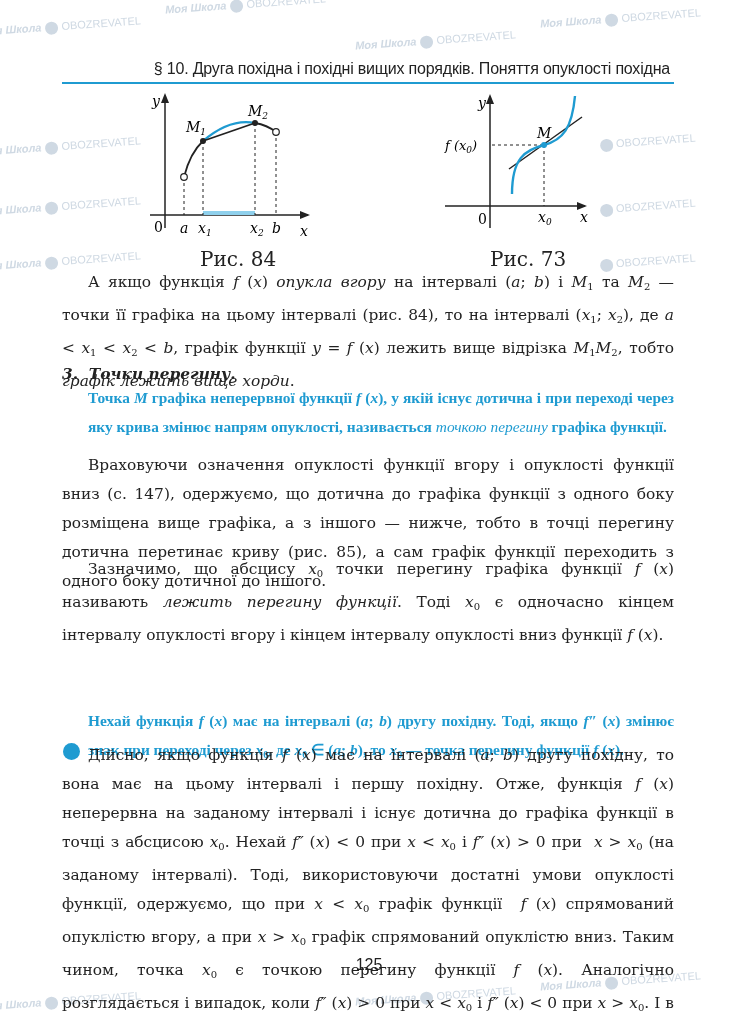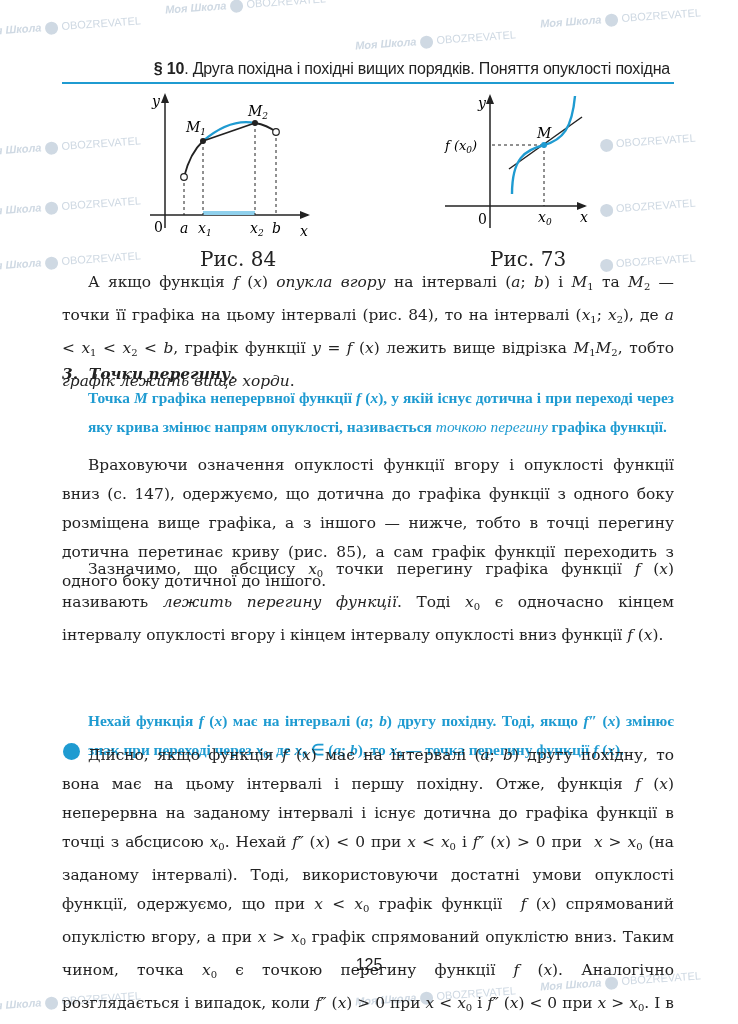--- a/index.html
+++ b/index.html
@@ -2,21 +2,21 @@
 <html><head>
 <meta charset="utf-8">
 <style>
   html, body { margin:0; padding:0; }
   body { width:738px; height:1024px; background:#ffffff; position:relative; overflow:hidden; font-family:"DejaVu Serif", serif; color:#222; }
   .wm { position:absolute; font-family:"Liberation Sans", sans-serif; font-size:11px; color:#cfd9e3; transform:rotate(-4deg); white-space:nowrap; pointer-events:none; z-index:0; }
   .wm .ms { font-style:italic; font-weight:bold; margin-right:4px; }
   .wm .circ { display:inline-block; width:13px; height:13px; border-radius:50%; background:#cfd9e3; vertical-align:middle; margin-right:3px; }
   .header { position:absolute; left:62px; top:58px; width:612px; height:24px; border-bottom:2px solid #1f9bd1; z-index:1; }
   .header-text { position:absolute; right:4px; top:2px; font-family:"Liberation Sans", sans-serif; font-size:16px; color:#222; letter-spacing:-0.2px; }
-  .header-text b { font-weight:bold; }
+  .header-text b { font-weight:normal; }
   .fig { position:absolute; z-index:1; }
   .caption { position:absolute; font-size:20px; color:#222; }
   .text { position:absolute; left:62px; width:612px; font-size:15.4px; line-height:29px; z-index:1; text-align:justify; }
   .text p { margin:0; text-indent:26px; }
   .noind { text-indent:0 !important; }
   .def { color:#1f9bd1; font-weight:bold; padding-left:26px; }
   .def p { text-indent:0;font-family:Liberation Serif, serif; }
   .it { font-style:italic; }
   .bi { font-style:italic; }
   sub { font-size:10px; vertical-align:-3px; }

